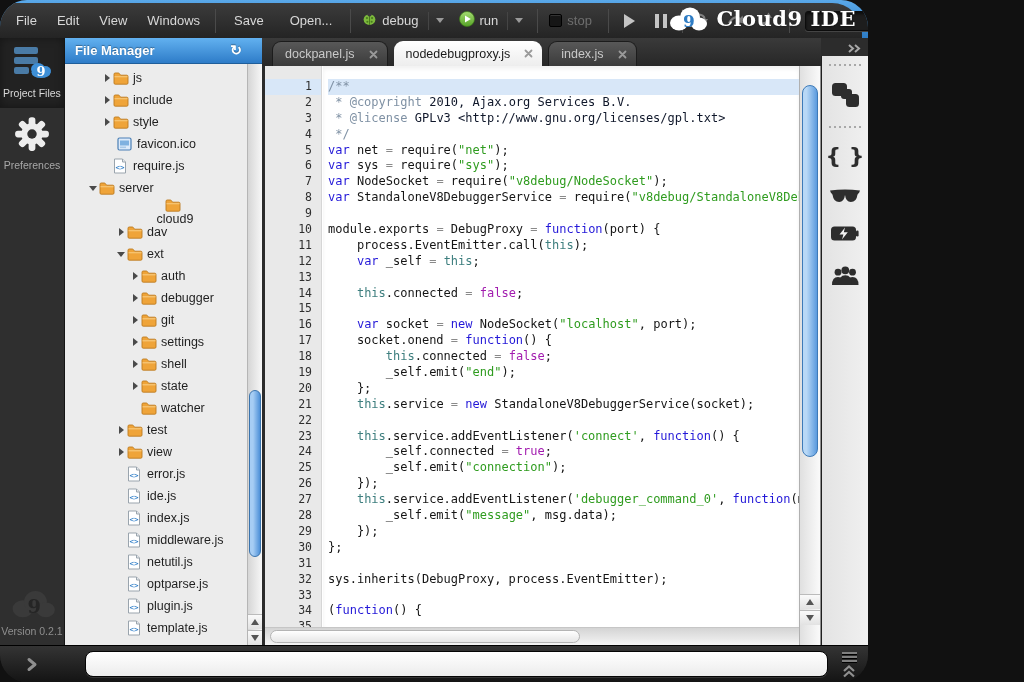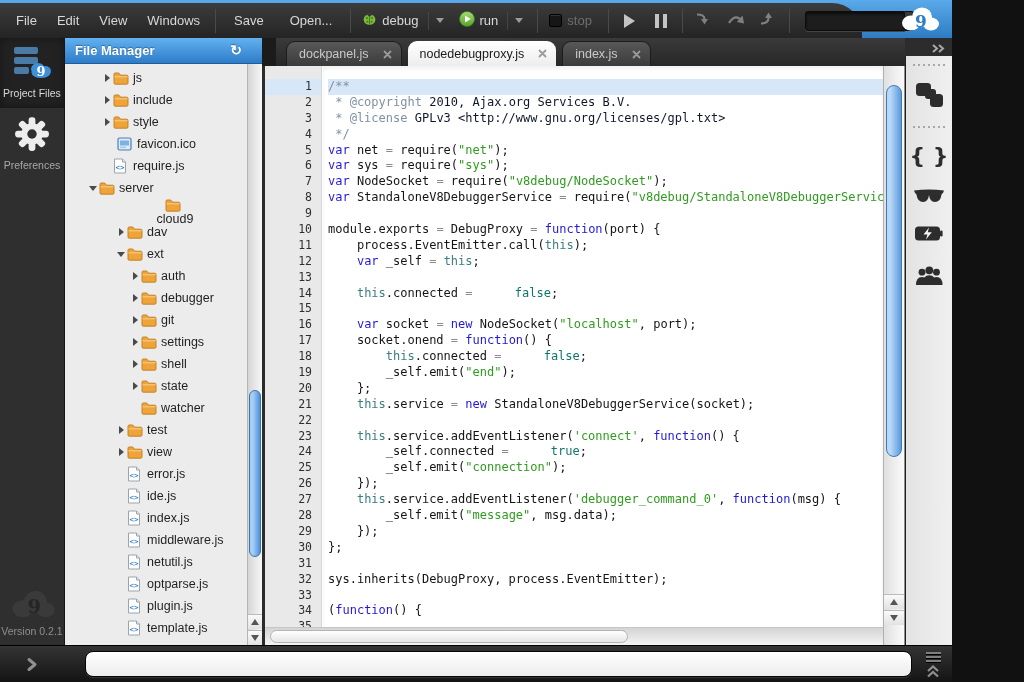--- a/index.html
+++ b/index.html
@@ -1,17 +1,17 @@
 <!DOCTYPE html>
 <html><head>
 <meta charset="utf-8">
 <style>
   * { margin:0; padding:0; box-sizing:border-box; }
   body { background:#111; font-family:"Liberation Sans", sans-serif; }
-  #app { position:relative; width:952px; height:682px; overflow:hidden; background:#1b1b1b; }
+  #app { position:relative; width:868px; height:682px; overflow:hidden; background:#1b1b1b;border-radius:27px; }
 
   
   #topbar { position:absolute; top:0; left:0; width:100%; height:38px;
             background:linear-gradient(#5aa9ea,#2e7cc4); }
   #topbar-dark { position:absolute; top:3px; left:0; width:862px; height:35px;
                  background:linear-gradient(#3c3c3c,#242424);
                  border-top-right-radius:30px;
                  display:flex; align-items:center; padding-left:6px; }
   .menu-item { color:#d8d8d8; font-size:13px; padding:0 10px; line-height:35px; cursor:default; }
   .tb-sep { width:1px; height:24px; background:#141414; border-right:1px solid #4a4a4a; margin:0 5px; }
@@ -70,42 +70,42 @@
   #tree-thumb { position:absolute; top:326px; height:167px; left:1px; right:1px; border-radius:7px;
                 background:linear-gradient(to right,#a6cdf4 30%,#4d90d8); border:1px solid #3a74ae; }
   .sb-arrow-btn { position:absolute; left:0; right:0; height:15px; border-top:1px solid #bbb;
                   display:flex; align-items:center; justify-content:center; background:linear-gradient(#fafafa,#e2e2e2); }
   .tri-up { width:0; height:0; border-left:4px solid transparent; border-right:4px solid transparent;
             border-bottom:6px solid #555; }
   .tri-down { width:0; height:0; border-left:4px solid transparent; border-right:4px solid transparent;
               border-top:6px solid #555; }
 
   
-  #tabrow { position:absolute; top:38px; left:276px; right:0; height:28px;
+  #tabrow { position:absolute; top:38px; left:262px; right:0; height:28px;
             background:linear-gradient(#3a3a3a,#272727); }
   #tabs { display:flex; align-items:flex-end; height:100%; padding-left:10px; }
   .tab { height:25px; border-radius:9px 9px 0 0; display:flex; align-items:center;
          padding:0 9px 0 12px; margin-right:6px; font-size:12.5px; justify-content:space-between; }
   .tab.inactive { background:linear-gradient(#585858,#3b3b3b); color:#c9c9c9;
                   border:1px solid #1c1c1c; border-bottom:none; }
   .tab.active { background:linear-gradient(#ffffff,#ededed); color:#1a1a1a; }
   .tab-close { margin-left:14px; display:flex; }
 
   
   #editor { position:absolute; top:66px; left:262px; right:69px; bottom:37px; background:#fff;
             border-left:3px solid #2b2b2b; overflow:hidden; }
   #gutter { position:absolute; left:0; top:0; width:57px; bottom:18px; background:#e9e9e9;
             border-right:1px solid #d6d6d6; padding-top:13px; overflow:hidden; }
   .gl { height:15.9px; line-height:15.9px; font:11.5px "DejaVu Sans Mono", monospace; color:#2e2e2e;
         text-align:right; padding-right:9px; }
   #code { position:absolute; left:58px; top:0; right:0; bottom:18px; padding-top:13px; padding-left:5px;
           overflow:hidden; box-shadow:inset 0 3px 4px rgba(0,0,0,.06); }
   .cl { height:15.9px; line-height:15.9px; font:12px "DejaVu Sans Mono", monospace; white-space:pre; }
   .hl { background:#d8e7f8; }
-  .tok-k{color:#2318d8;} .tok-th{color:#3d7e7e;} .tok-cn{color:#0f766e;margin-left:35px;} .tok-s{color:#2f9c1f;}
+  .tok-k{color:#2318d8;} .tok-th{color:#3d7e7e;} .tok-cn{color:#a21caf;} .tok-s{color:#2f9c1f;}
   .tok-c{color:#7f91a4;} .tok-cb{color:#0f172a;} .tok-p{color:#151515;} .tok-o{color:#8a8a8a;}
   #hscroll { position:absolute; left:0; right:0; bottom:0; height:18px;
              background:linear-gradient(#d4d4d4,#f4f4f4); border-top:1px solid #c6c6c6; }
   #hthumb { position:absolute; left:5px; top:2px; width:58%; height:13px; border-radius:7px;
             background:linear-gradient(#ffffff,#e6e6e6); border:1px solid #b4b4b4; }
 
   
   #vscroll { position:absolute; top:66px; right:47px; width:22px; bottom:37px;
              background:linear-gradient(to right,#e0e0e0,#fafafa); border-left:1px solid #b0b0b0;
              border-right:1px solid #8f8f8f; }
@@ -226,20 +226,21 @@
       </div>
     </div>
 
     <div id="logo">
       <svg width="42" height="28" viewBox="0 0 42 28">
         <ellipse cx="13" cy="19" rx="9" ry="7.5" fill="#fff"></ellipse>
         <ellipse cx="24" cy="13" rx="10" ry="9.5" fill="#fff"></ellipse>
         <ellipse cx="33" cy="20" rx="8" ry="6.5" fill="#fff"></ellipse>
         <text x="23" y="22.5" font-family="DejaVu Serif, serif" font-size="17" font-weight="bold" fill="#2e7cc4" text-anchor="middle">9</text>
       </svg>
+      <span id="logo-text">Cloud9 IDE</span>
     </div>
   </div>
 
   <div id="leftrail">
     <div class="rail-item active">
       <span>
         <svg width="40" height="34" viewBox="0 0 40 34">
           <g fill="#4a7ba6">
               <rect x="2" y="1" width="24" height="7" rx="2"></rect>
               <rect x="2" y="11" width="24" height="7" rx="2"></rect>

